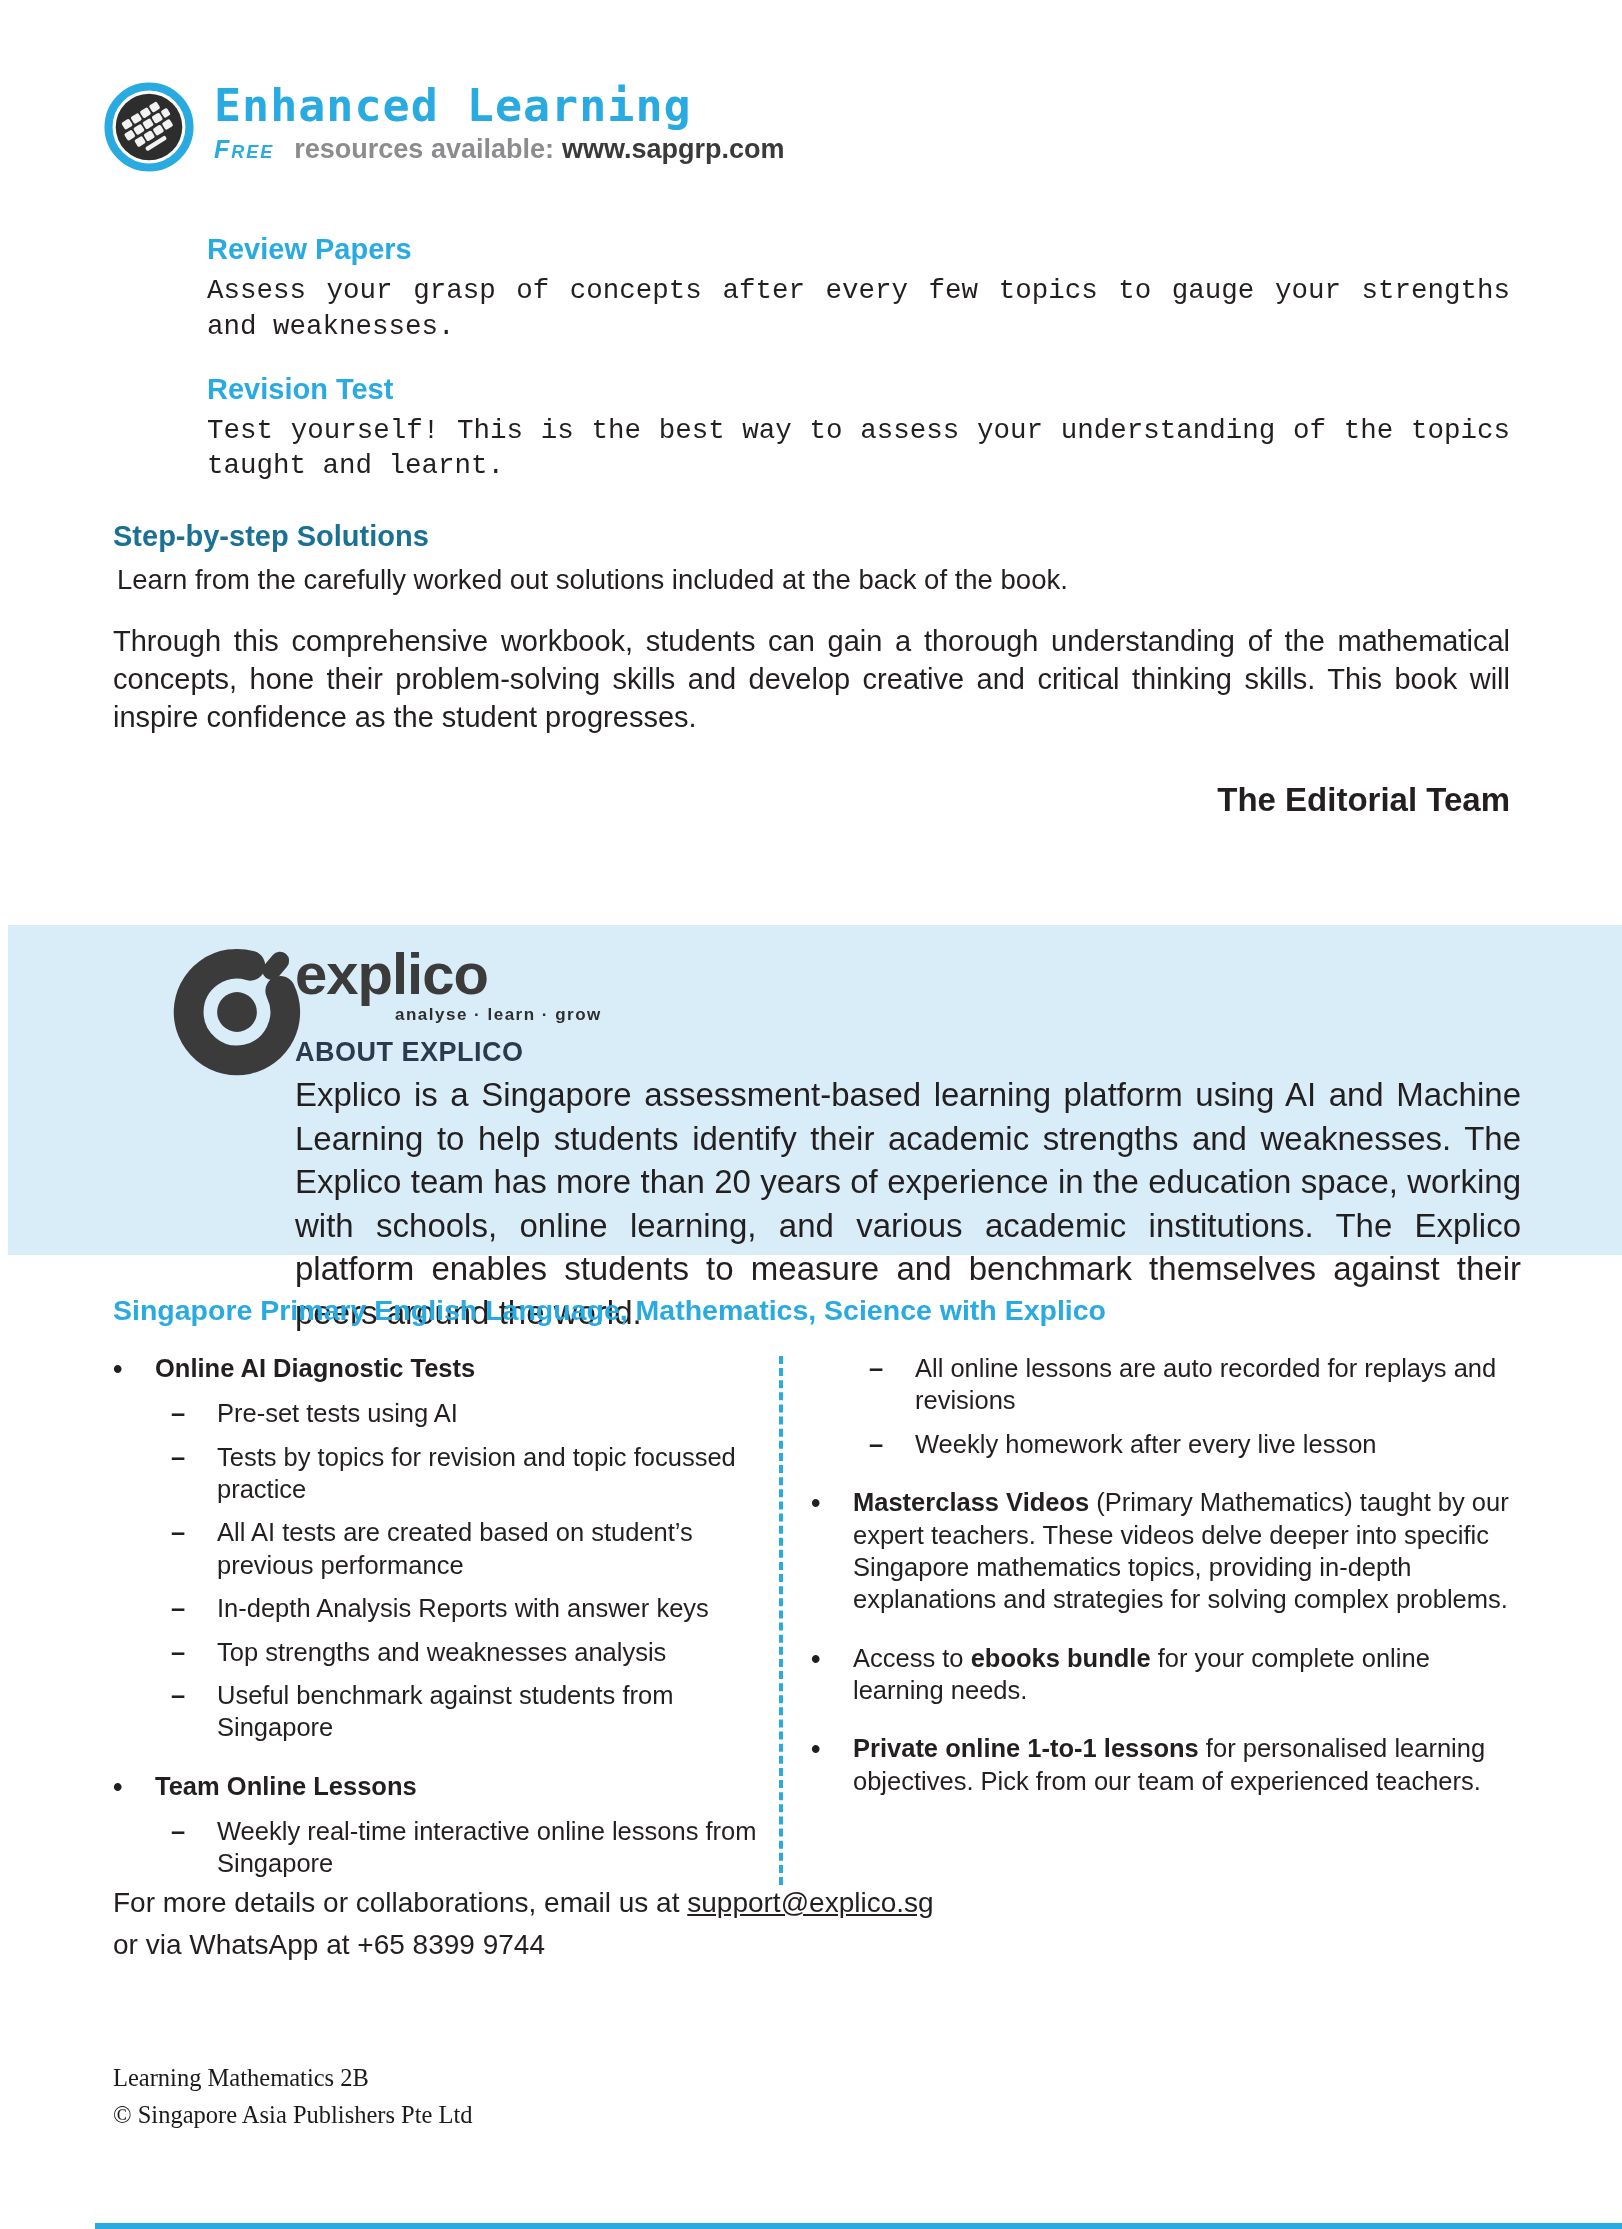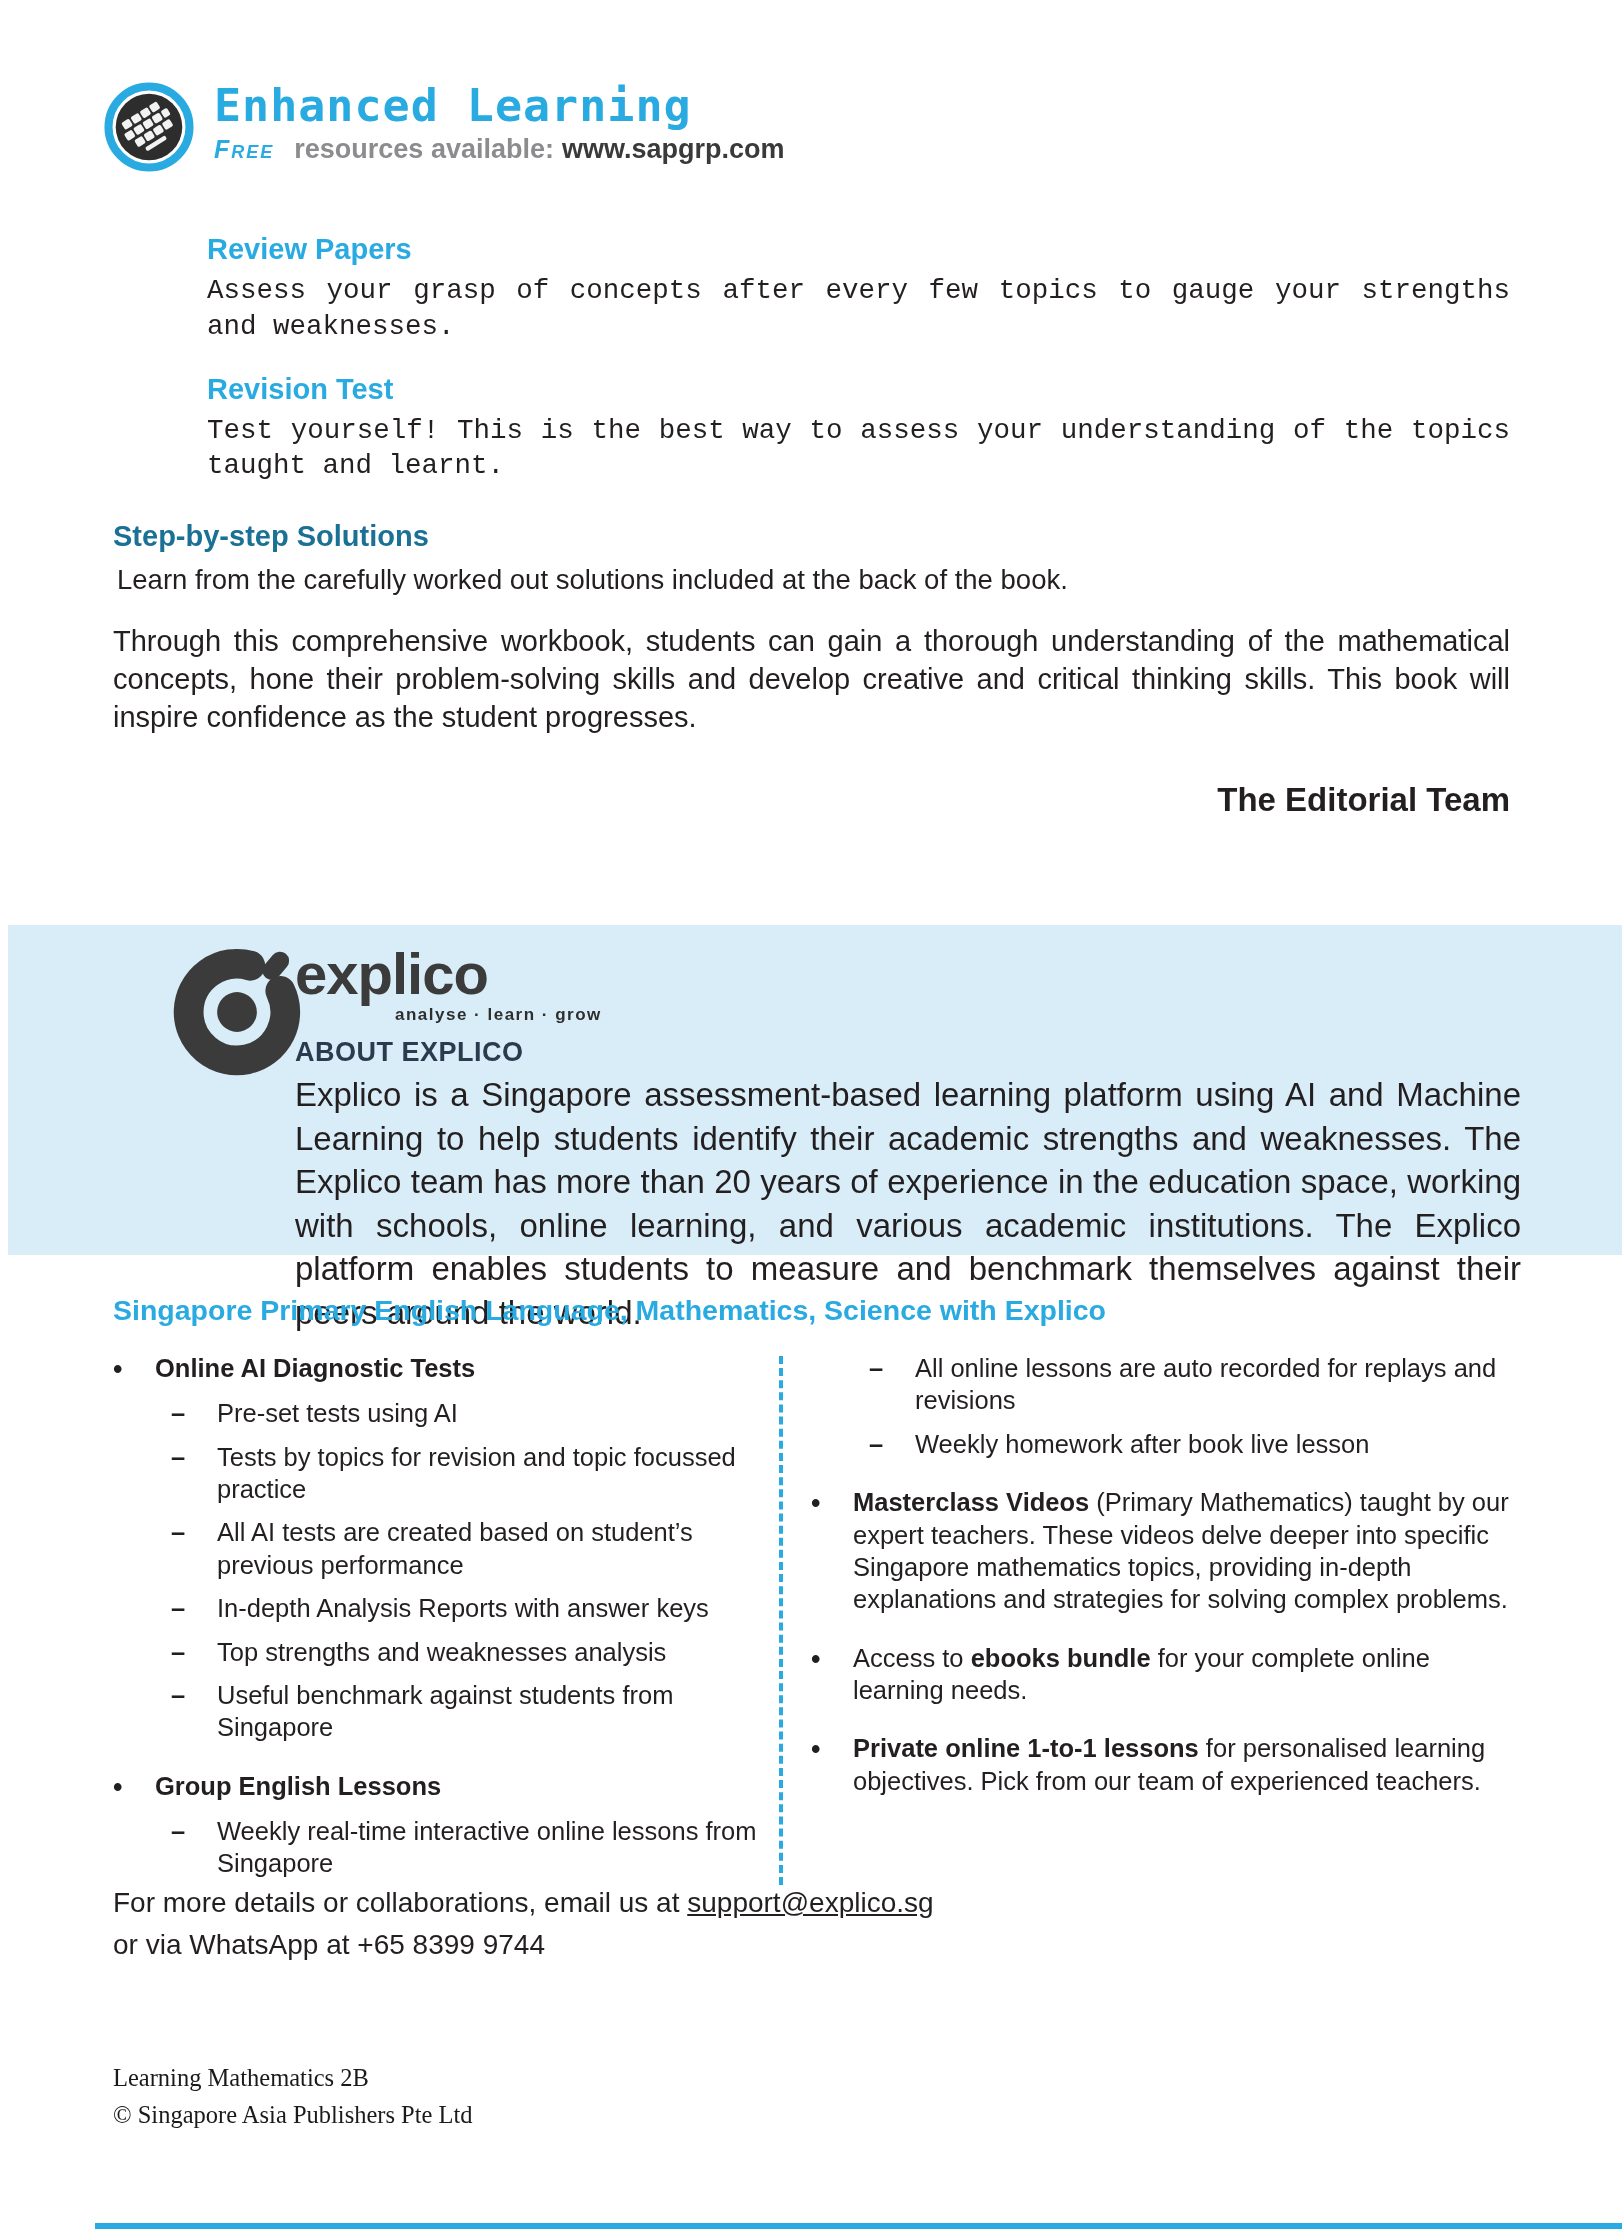--- a/index.html
+++ b/index.html
@@ -160,36 +160,36 @@
         <div class="item dash">
           <span class="marker">–</span>
           <span class="txt"><span>Top strengths and weaknesses analysis</span></span>
         </div>
         <div class="item dash">
           <span class="marker">–</span>
           <span class="txt"><span>Useful benchmark against students from Singapore</span></span>
         </div>
         <div class="item bullet gap">
           <span class="marker">•</span>
-          <span class="txt"><span class="b">Group English Lessons</span></span>
+          <span class="txt"><span class="b">Team Online Lessons</span></span>
         </div>
         <div class="item dash">
           <span class="marker">–</span>
           <span class="txt"><span>Weekly real-time interactive online lessons from Singapore</span></span>
         </div>
       </div>
     <div class="divider"></div>
     <div class="col right">
         <div class="item dash">
           <span class="marker">–</span>
           <span class="txt"><span>All online lessons are auto recorded for replays and revisions</span></span>
         </div>
         <div class="item dash">
           <span class="marker">–</span>
-          <span class="txt"><span>Weekly homework after book live lesson</span></span>
+          <span class="txt"><span>Weekly homework after every live lesson</span></span>
         </div>
         <div class="item bullet gap">
           <span class="marker">•</span>
           <span class="txt"><span class="b">Masterclass Videos</span><span> (Primary Mathematics) taught by our expert teachers. These videos delve deeper into specific Singapore mathematics topics, providing in-depth explanations and strategies for solving complex problems.</span></span>
         </div>
         <div class="item bullet gap">
           <span class="marker">•</span>
           <span class="txt"><span>Access to </span><span class="b">ebooks bundle</span><span> for your complete online learning needs.</span></span>
         </div>
         <div class="item bullet gap">

